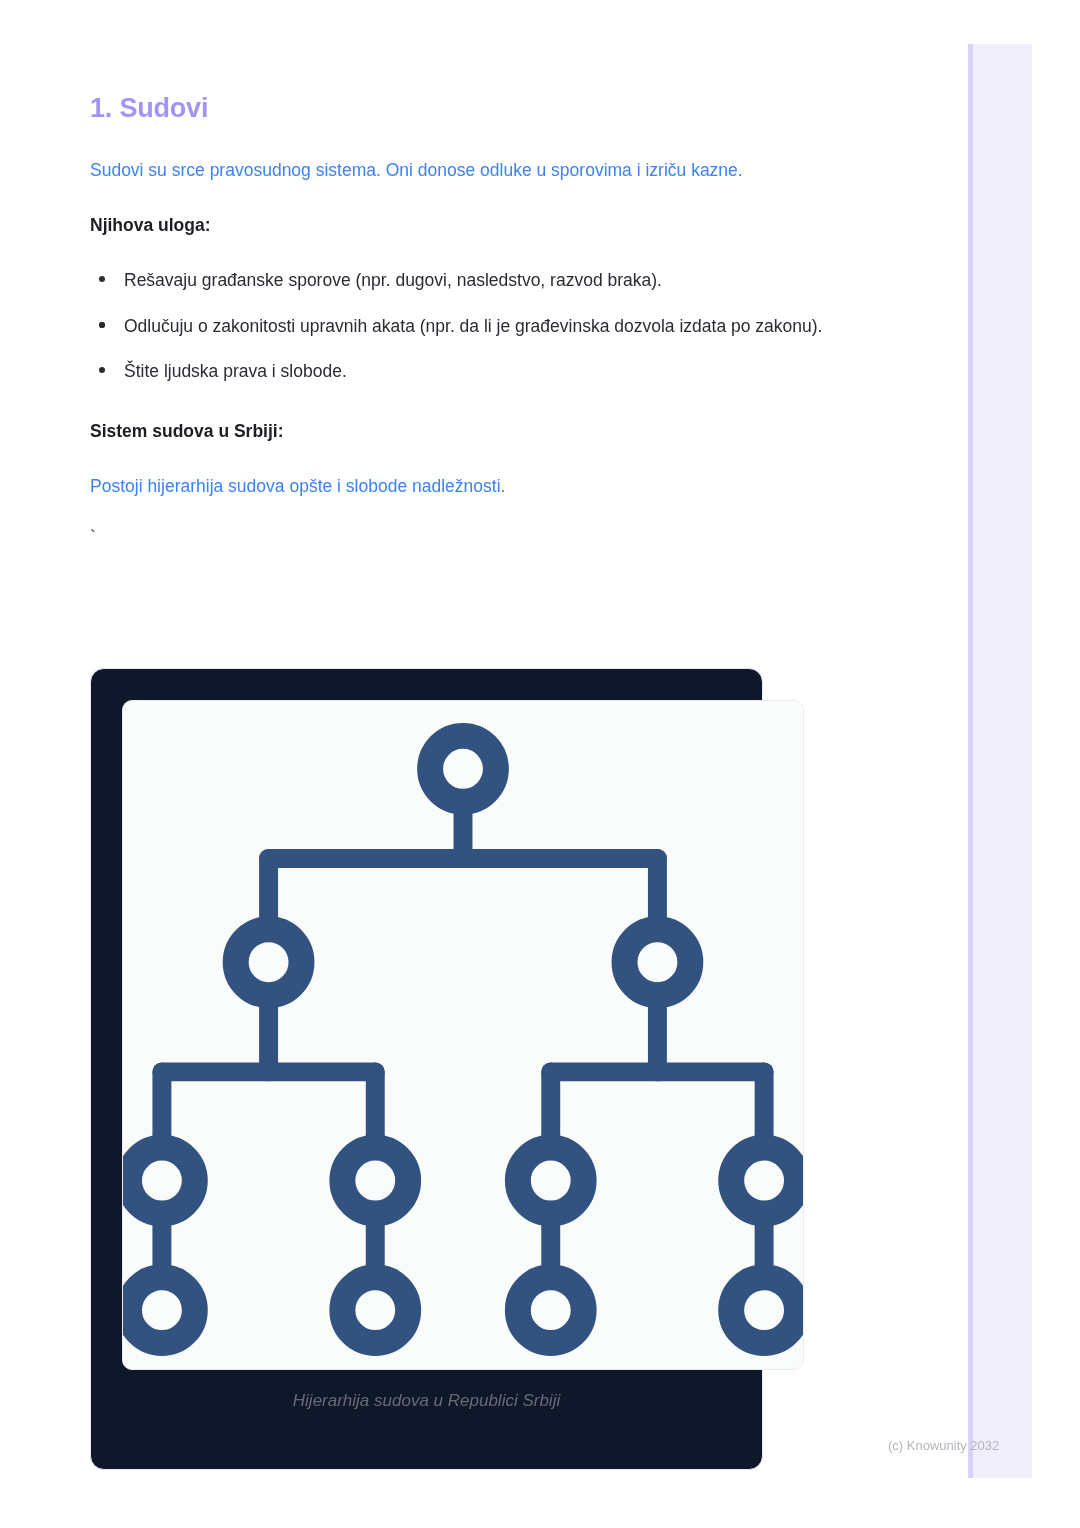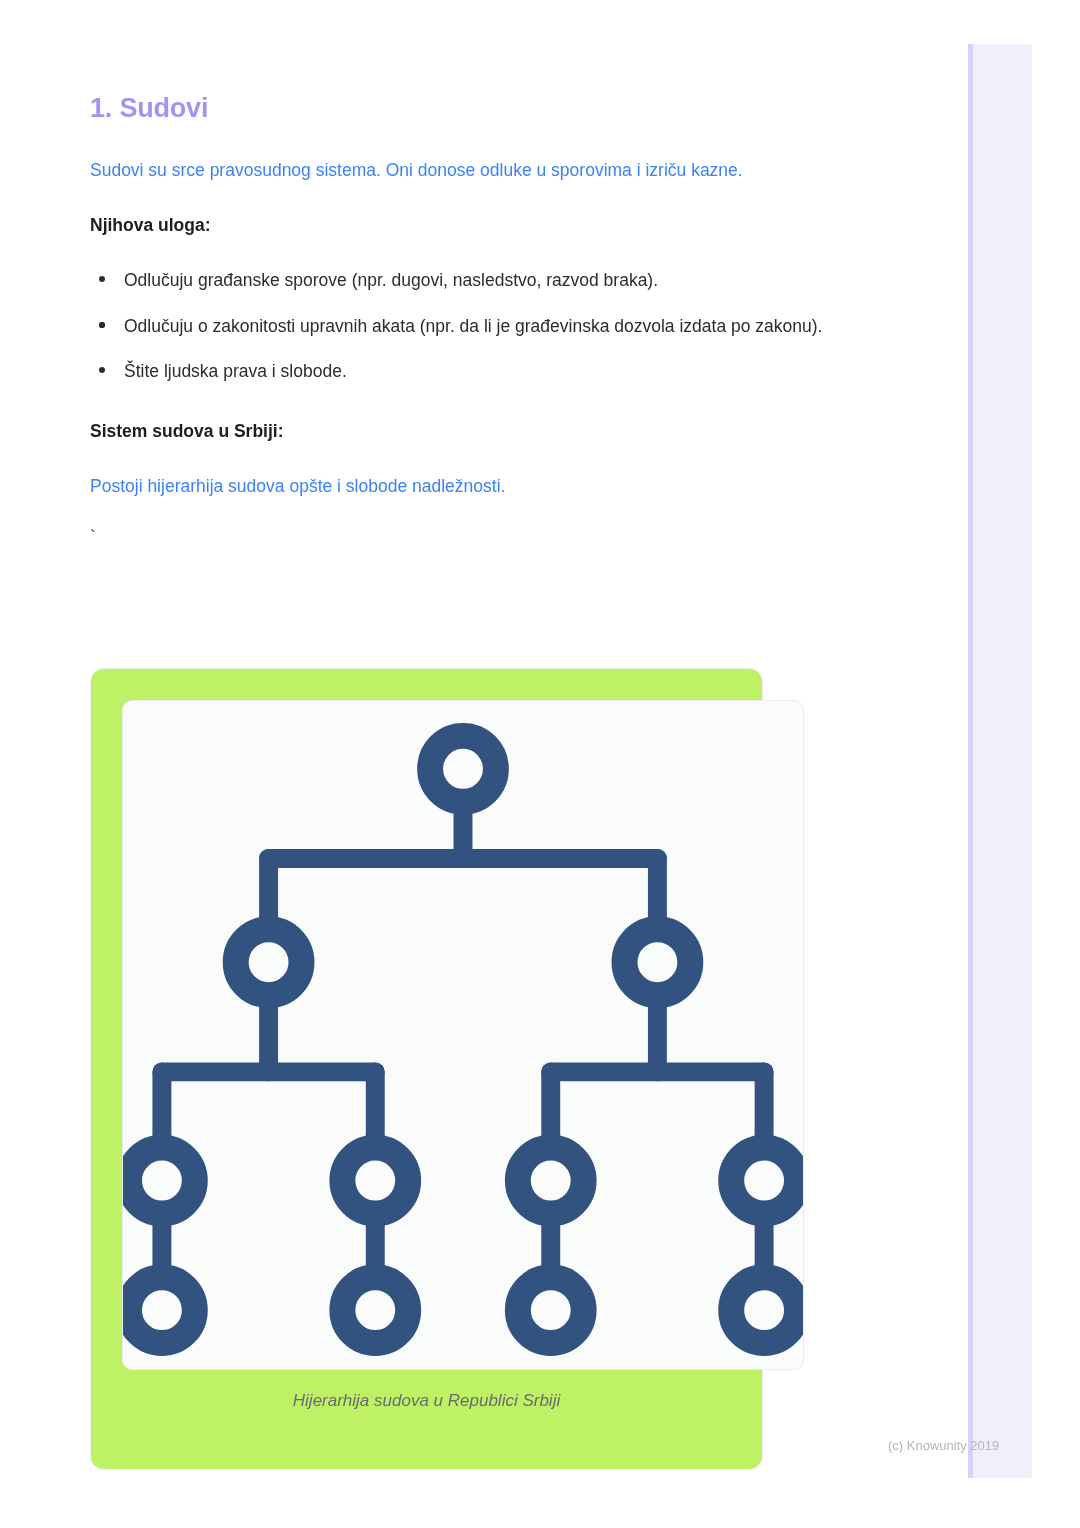--- a/index.html
+++ b/index.html
@@ -100,21 +100,21 @@
     height: 20px;
   }
 
   
   #figure-card {
     position: absolute;
     left: 90px;
     top: 668px;
     width: 673px;
     height: 802px;
-    background: #bef264;
+    background: #0f172a;
     border: 1px solid #ebe9f3;
     border-radius: 14px;
     box-sizing: border-box;
   }
   #figure-image-frame {
     position: absolute;
     left: 31px;
     top: 31px;
     width: 682px;
     height: 670px;
@@ -158,21 +158,21 @@
 
   <h1 id="page-title">1. Sudovi</h1>
 
   <p class="para">Sudovi su srce pravosudnog sistema. Oni donose odluke u sporovima i izriču kazne.</p>
 
   <p class="subhead">Njihova uloga:</p>
 
   <ul class="bullets">
     <li>
       <span class="dot"></span>
-      <span>Odlučuju građanske sporove (npr. dugovi, nasledstvo, razvod braka).</span>
+      <span>Rešavaju građanske sporove (npr. dugovi, nasledstvo, razvod braka).</span>
     </li>
     <li>
       <span class="dot"></span>
     </li>
     <li>
       <span class="dot"></span>
       <span>Odlučuju o zakonitosti upravnih akata (npr. da li je građevinska dozvola izdata po zakonu).</span>
     </li>
     <li>
       <span class="dot"></span>
@@ -228,13 +228,13 @@
         <circle cx="253" cy="611" r="33"></circle>
         <circle cx="429" cy="611" r="33"></circle>
         <circle cx="643" cy="611" r="33"></circle>
       </g>
     </svg>
   </div>
 
   <div id="figure-caption">Hijerarhija sudova u Republici Srbiji</div>
 </div>
 
-<div id="watermark">(c) Knowunity 2019</div>
+<div id="watermark">(c) Knowunity 2032</div>
 
 </body></html>

